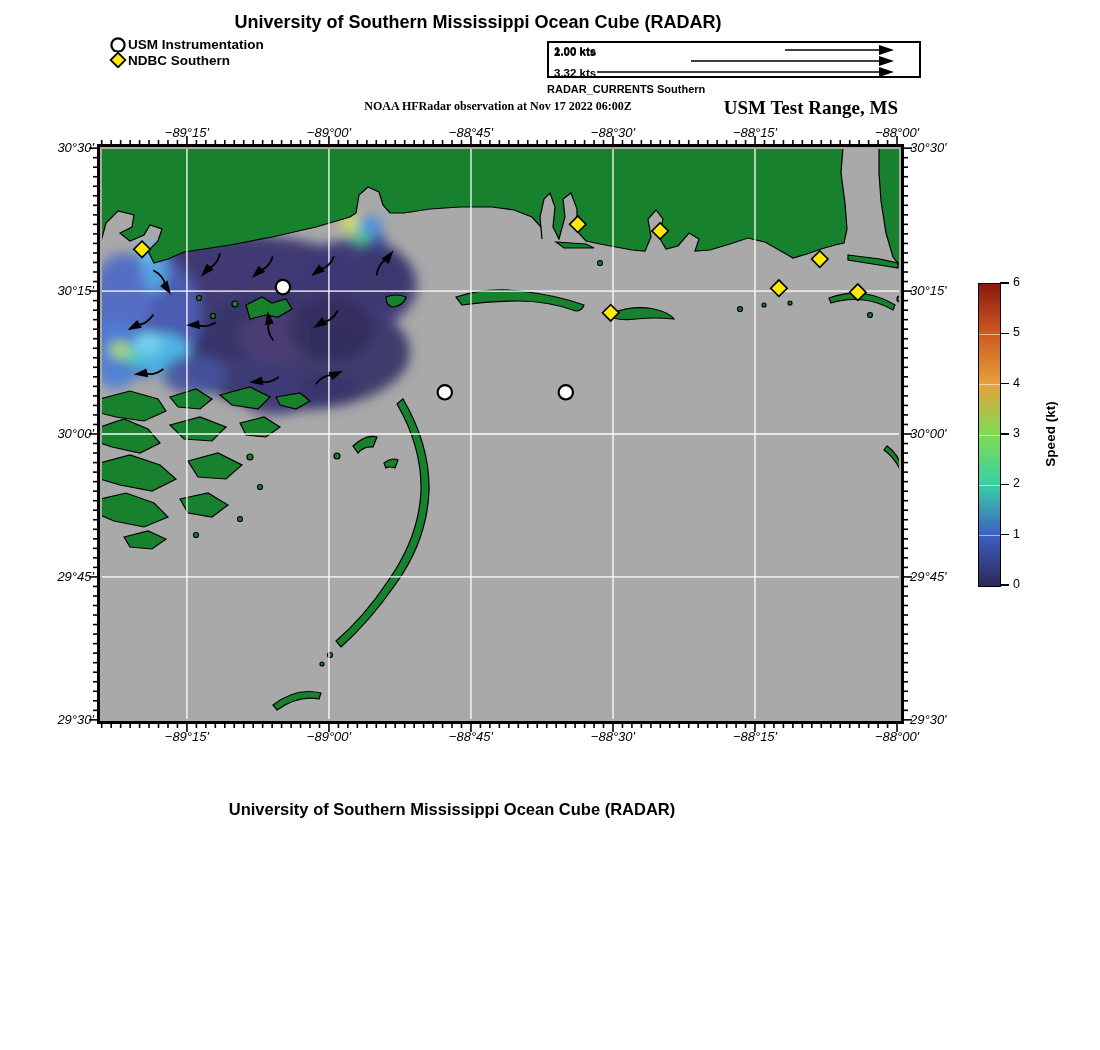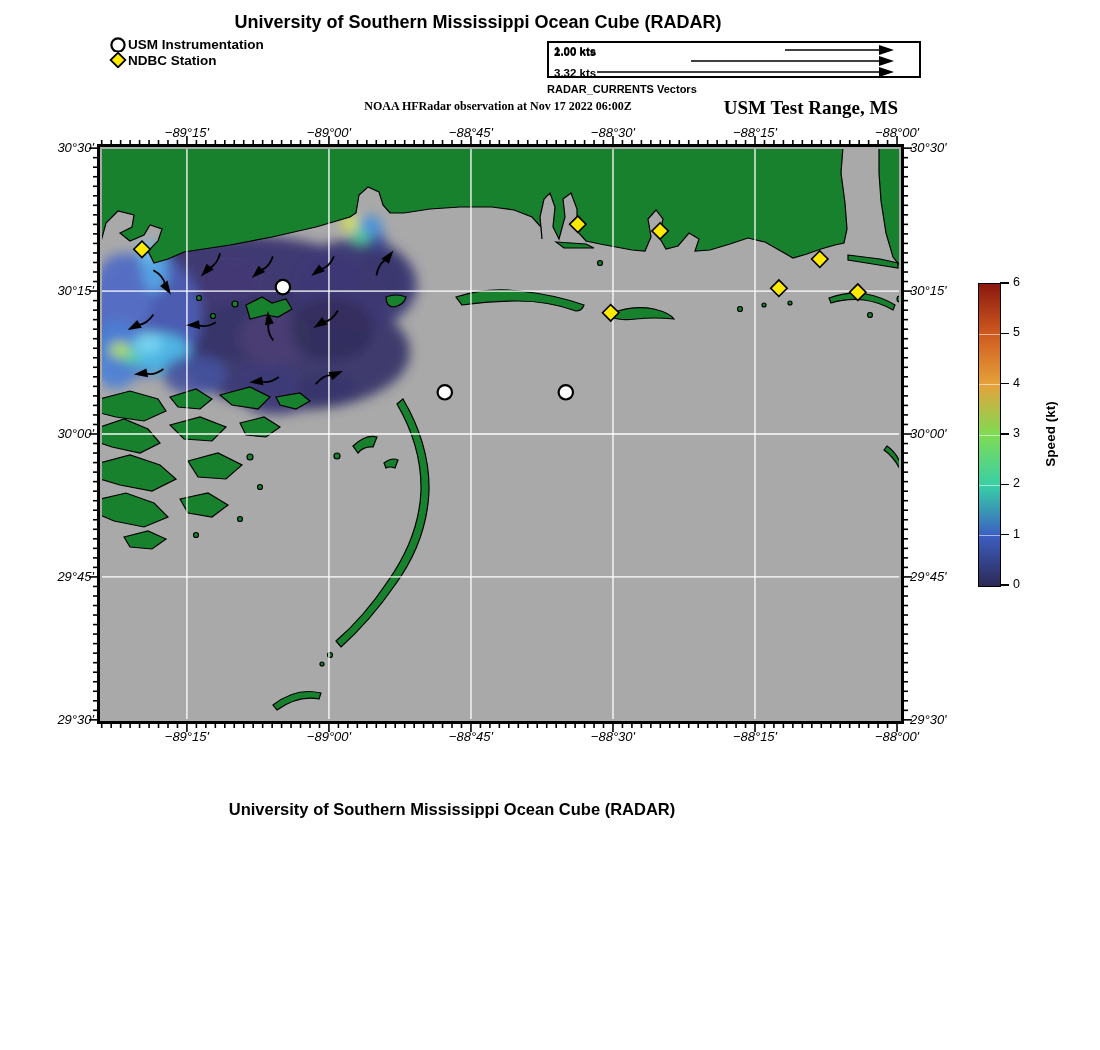--- a/index.html
+++ b/index.html
@@ -42,38 +42,38 @@
     <div class="legend-row">
       <svg width="20" height="16">
         <circle cx="10" cy="9" r="6.6" fill="#fff" stroke="#000" stroke-width="2.2"></circle>
       </svg>
       <span>USM Instrumentation</span>
     </div>
     <div class="legend-row">
       <svg width="20" height="16">
         <rect x="-5.2" y="-5.2" width="10.4" height="10.4" transform="translate(10,8) rotate(45)" fill="#ffea00" stroke="#000" stroke-width="1.8"></rect>
       </svg>
-      <span>NDBC Station</span>
+      <span>NDBC Southern</span>
     </div>
   </div>
 
   <div class="abs scalebox">
     <svg id="scale-svg" width="346" height="33">
         <line x1="236" y1="7" x2="330" y2="7" stroke="#000" stroke-width="1.4"></line>
         <path d="M 330,2 L 345,7 L 330,12 Z" fill="#000"></path>
         <line x1="142" y1="18" x2="330" y2="18" stroke="#000" stroke-width="1.4"></line>
         <path d="M 330,13 L 345,18 L 330,23 Z" fill="#000"></path>
         <line x1="48" y1="29" x2="330" y2="29" stroke="#000" stroke-width="1.4"></line>
         <path d="M 330,24 L 345,29 L 330,34 Z" fill="#000"></path>
       </svg>
     <span class="srow" style="top:3px">1.00 kts</span>
     <span class="srow" style="top:4px">2.00 kts</span>
     <span class="srow" style="top:25px">3.32 kts</span>
   </div>
-  <div class="abs scale-caption">RADAR_CURRENTS Vectors</div>
+  <div class="abs scale-caption">RADAR_CURRENTS Southern</div>
 
   <div class="abs subtitle">NOAA HFRadar observation at Nov 17 2022 06:00Z</div>
   <div class="abs range-label">USM Test Range, MS</div>
 
   <div class="abs map-wrap" style="background: rgb(169, 169, 169);">
     <svg class="map-svg" width="821" height="594">
       <defs>
         <filter id="blur6" x="-30%" y="-30%" width="160%" height="160%">
           <feGaussianBlur stdDeviation="6"></feGaussianBlur>
         </filter>

